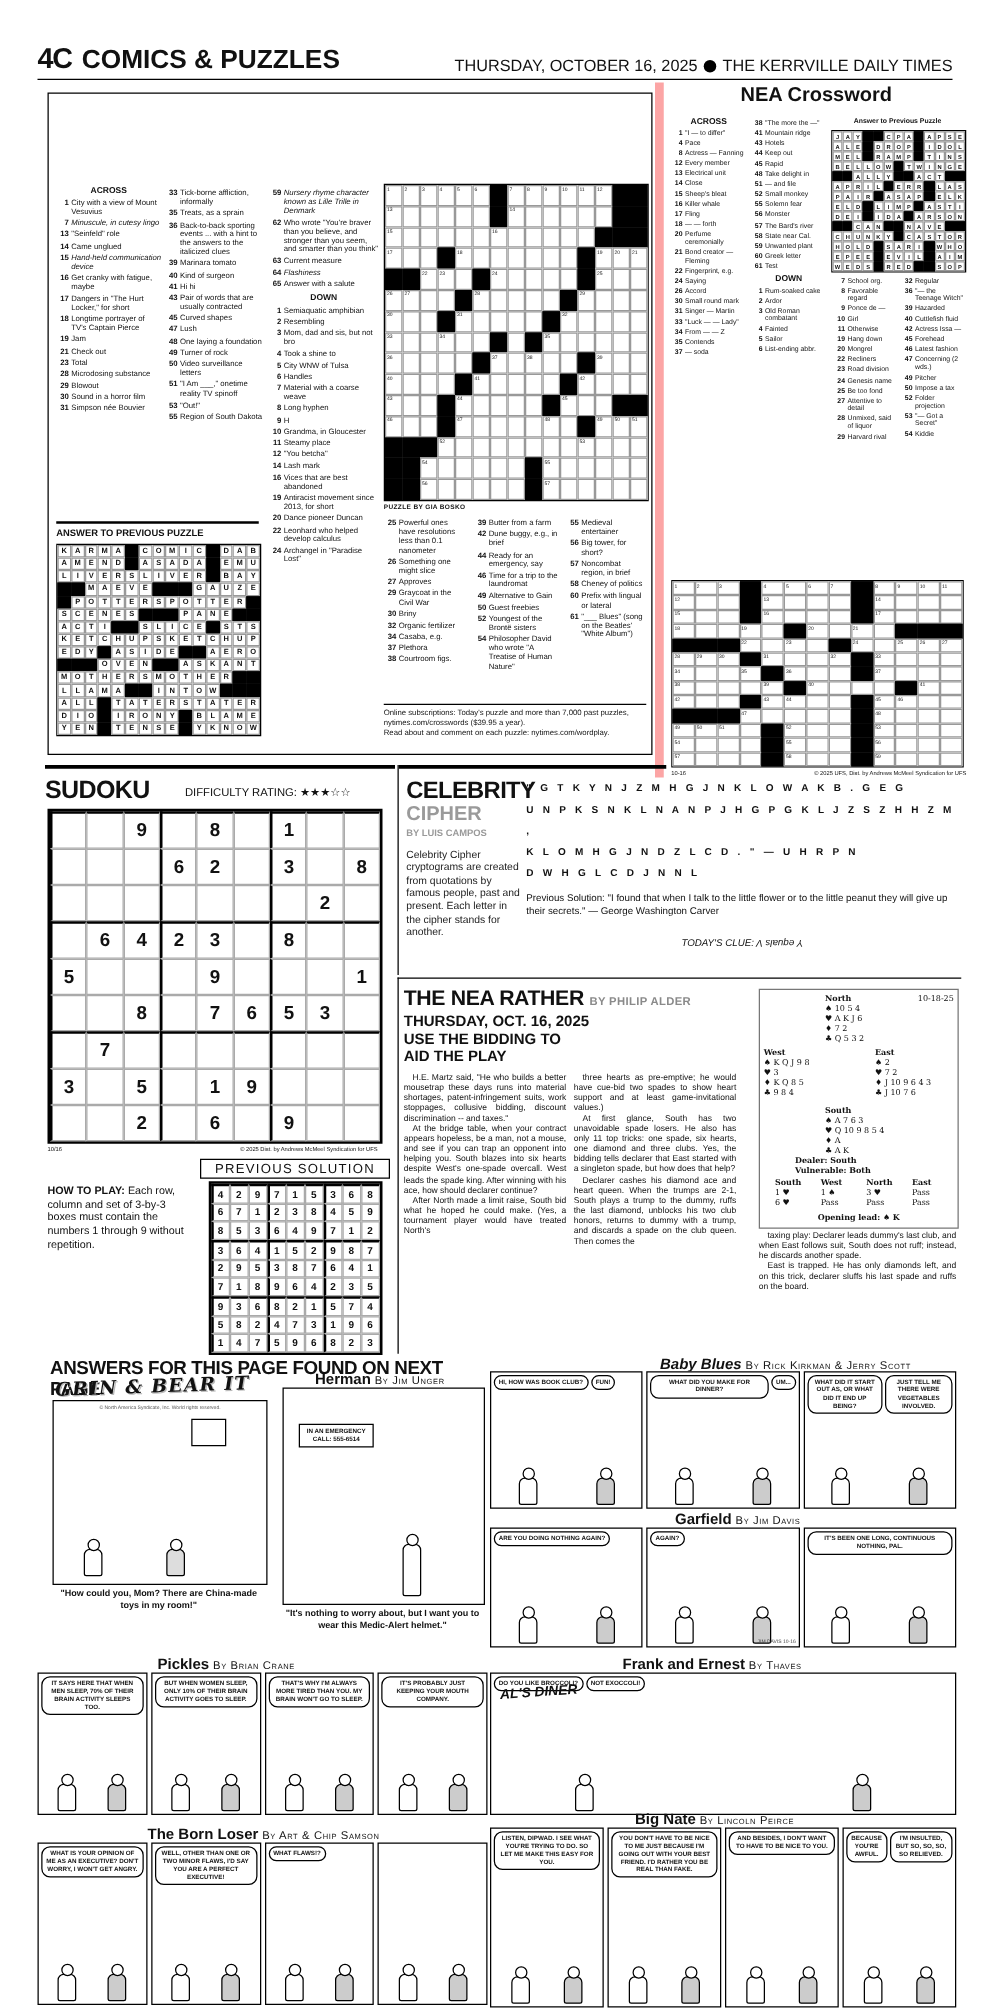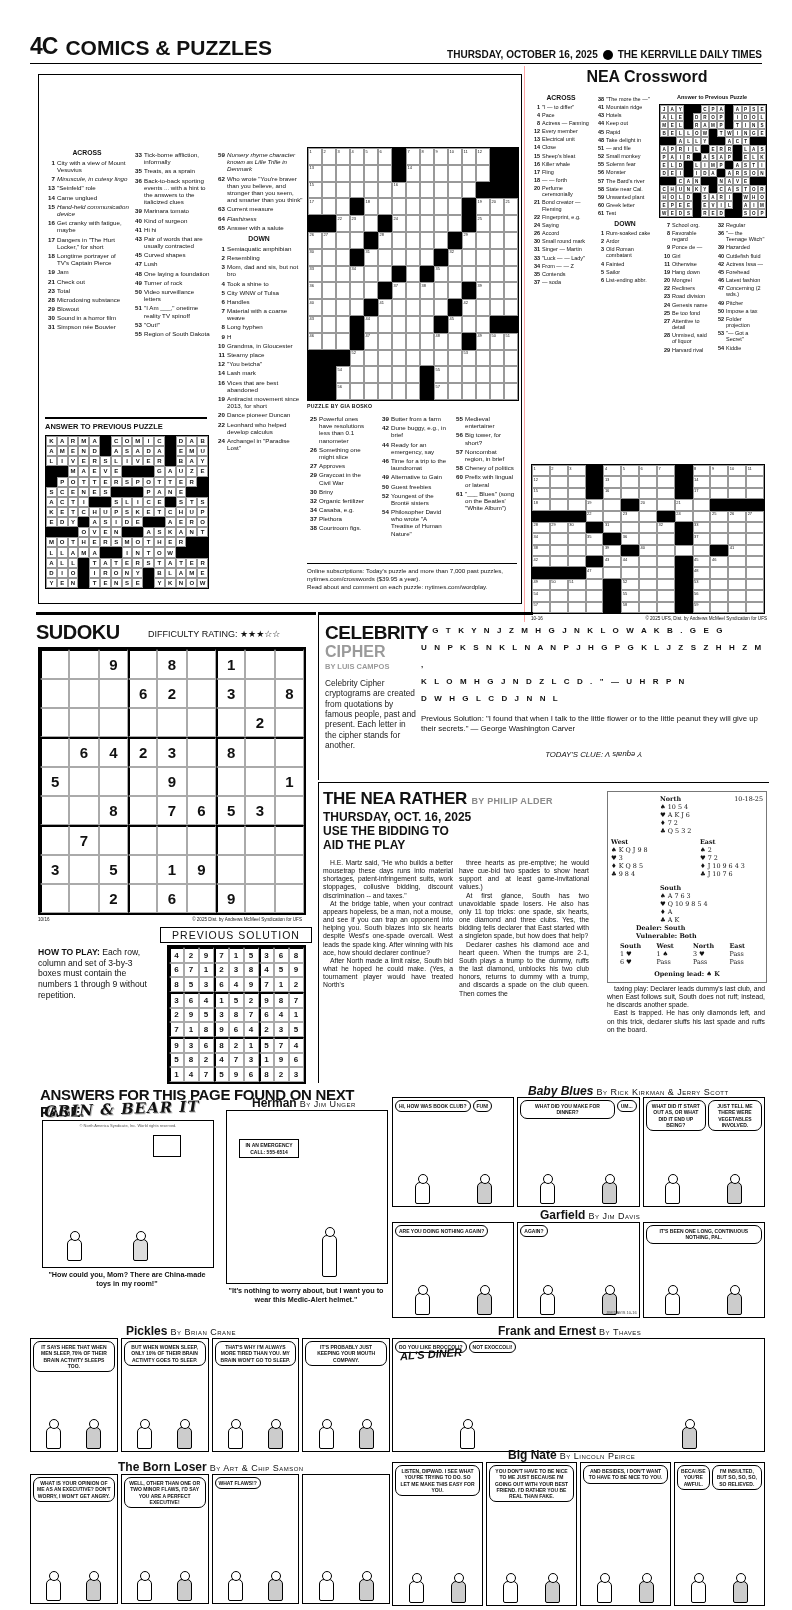--- a/index.html
+++ b/index.html
@@ -4,21 +4,21 @@
 <style>
   html,body{margin:0;padding:0}
   body{width:792px;height:1610px;position:relative;background:#fff;color:#111;
        font-family:"Liberation Sans",sans-serif;-webkit-font-smoothing:antialiased;overflow:hidden}
   .abs{position:absolute}
   b{font-weight:bold}
   
   .pg-head{left:30px;top:30px;width:732px;height:30px;border-bottom:1.5px solid #000;display:flex;align-items:flex-end;padding-bottom:3px}
   .pg-num{font-size:23px;font-weight:900;letter-spacing:-1px}
   .pg-sec{font-size:21px;font-weight:700;margin-left:8px;letter-spacing:0}
-  .pg-right{margin-left:auto;font-size:10px;font-weight:700;display:flex;align-items:center;gap:5px}
+  .pg-right{margin-left:auto;font-size:13px;font-weight:400;display:flex;align-items:center;gap:5px}
   .sunico{width:10px;height:10px;border-radius:50%;background:#000;display:inline-block;position:relative}
   
   .nyt{left:38px;top:74px;width:482px;height:528px;border:1.5px solid #000}
   .nyt-mast{position:absolute;left:0;top:0;width:100%;height:64px;border-bottom:1.5px solid #000}
   .nyt-times{position:absolute;left:18px;top:8px;font-family:"DejaVu Serif",serif;font-weight:bold;font-size:22px;letter-spacing:-1px}
   .nyt-cw{position:absolute;left:120px;top:34px;font-family:"DejaVu Serif",serif;font-size:17px;letter-spacing:2px}
   .nyt-vline{position:absolute;left:238px;top:8px;width:1px;height:48px;background:#000}
   .nyt-edited{position:absolute;left:258px;top:28px;font-size:10.5px}
   .nyt-no{position:absolute;left:396px;top:28px;font-size:10.5px}
   .clue-col{position:absolute;font-size:6.2px;line-height:1.16}
@@ -32,21 +32,21 @@
   .cwgrid{position:absolute;border:1.5px solid #000;display:grid}
   .cw-cell{border:0.5px solid #999;background:#fff;position:relative;display:flex;align-items:center;justify-content:center}
   .cw-cell.blk{background:#000;border-color:#000}
   .cw-num{position:absolute;top:-0.5px;left:0.5px;font-size:4px;line-height:5px}
   .ansgrid .cw-cell{font-size:6px;font-weight:bold;font-family:"Liberation Sans",sans-serif}
   .ansgrid-sm .cw-cell{font-size:4.6px;font-weight:bold}
   .ans-label{position:absolute;font-weight:bold;font-size:7.5px;border-top:2.5px solid #000;padding-top:3px}
   .puzzby{position:absolute;font-size:5.2px;font-weight:bold;letter-spacing:.3px}
   .nyt-foot{position:absolute;font-size:6.2px;line-height:1.25;border-top:1.5px solid #000;padding-top:3px}
   
-  .nea{left:524px;top:66px;width:244px;height:556px;border-left:1px solid #fca5a5}
+  .nea{left:524px;top:66px;width:244px;height:556px;border-left:7px solid #fca5a5}
   .nea-title{position:absolute;top:2px;left:0;width:100%;text-align:center;font-size:16px;font-weight:900}
   .nea-ansl{position:absolute;font-size:5.5px;font-weight:bold;text-align:center}
   .nea-foot{position:absolute;font-size:4.6px;width:236px;display:flex;justify-content:space-between}
   
   .sud{left:36px;top:612px;width:280px;height:463px;border-top:3px solid #000}
   .sud-title{position:absolute;left:0;top:6px;font-size:20px;font-weight:900;letter-spacing:-0.5px}
   .sud-diff{position:absolute;left:112px;top:14px;font-size:9px}
   .sugrid{position:absolute;display:grid;border:2.5px solid #000;background:#fff}
   .su-cell{border:0.5px solid #aaa;display:flex;align-items:center;justify-content:center;font-weight:bold}
   .su-cell.bl{border-left:2px solid #000}.su-cell.bt{border-top:2px solid #000}

